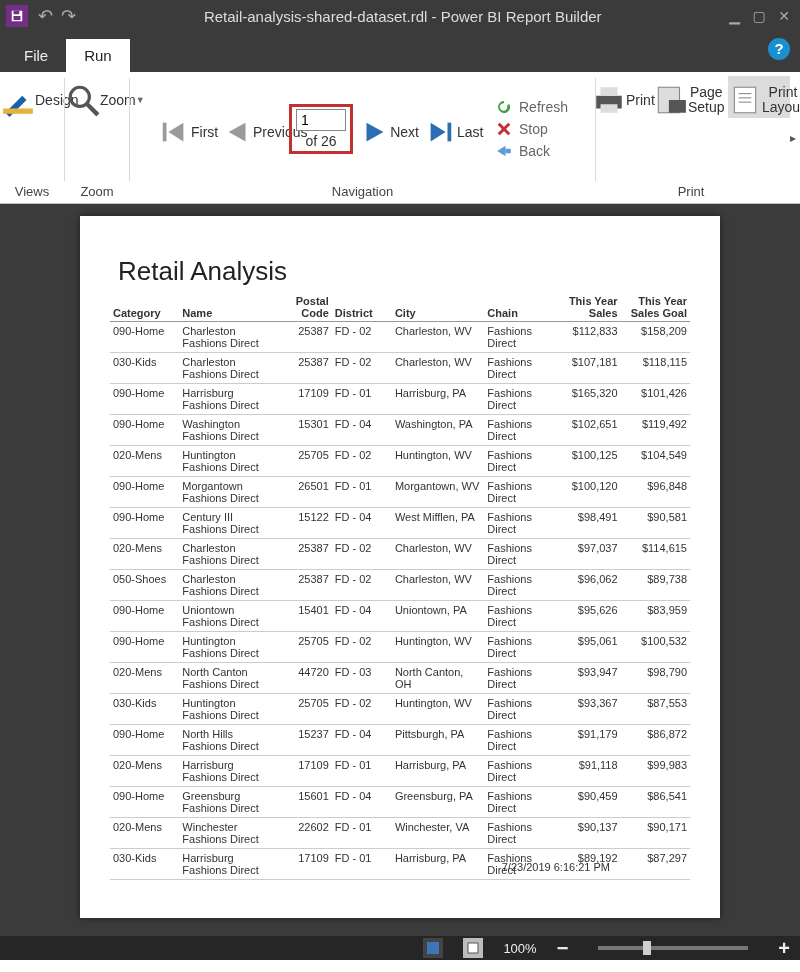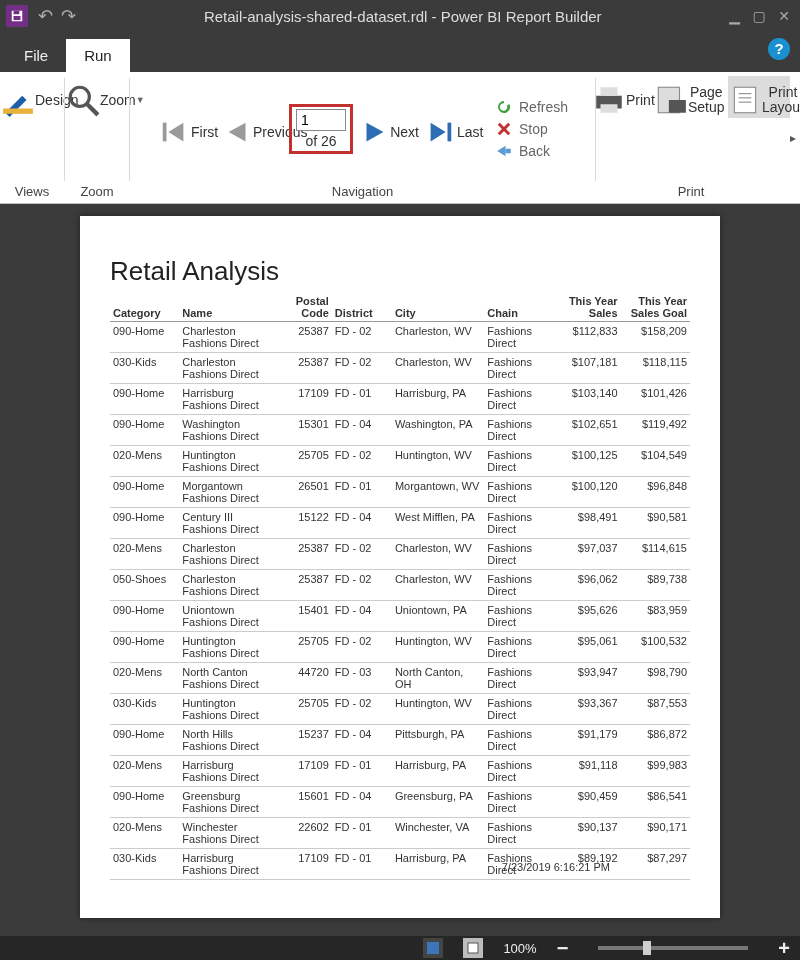--- a/index.html
+++ b/index.html
@@ -31,21 +31,21 @@
   .navarrow { width:34px; height:34px; display:flex; align-items:center; justify-content:center; }
   .navarrow svg { width:30px; height:30px; }
   .actlist { display:flex; flex-direction:column; gap:0px; font-size:14px; color:#666; margin-left:6px; }
   .actlist .row { display:flex; align-items:center; gap:6px; padding:2px 0;}
   .actlist svg { width:18px; height:18px; }
   .printgroup .tools { gap:0; }
   .printlayout { background:#dcdcdc;margin-left:12px; }
   .expander { width:14px; display:flex; align-items:center; justify-content:center; color:#555; font-size:12px; }
   .canvas { background:#3b3b3b; height:732px; display:flex; justify-content:center; padding-top:12px; overflow:hidden;}
   .page { background:#fff; width:640px; height:702px; box-shadow:0 0 6px rgba(0,0,0,.5); padding:40px 30px 10px 30px; position:relative;}
-  .page h1 { font-weight:300; font-size:26px; margin:0 0 6px 0; color:#222; }
+  .page h1 { font-weight:300; font-size:26px; margin:0 0 6px 8px; color:#222; }
   .tbl { width:100%; border-collapse:collapse; font-size:11px; color:#333; table-layout:fixed;}
   .tbl th { text-align:left; font-weight:600; padding:2px 3px; border-bottom:1px solid #999; vertical-align:bottom;}
   .tbl th.num, .tbl td.num { text-align:right; }
   .tbl td { padding:3px 3px; border-bottom:1px solid #ccc; vertical-align:top;}
   .timestamp { text-align:right; font-size:11px; color:#333; position:absolute; bottom:45px; right:110px;margin-top:44px;}
   .statusbar { background:#262626; height:24px; display:flex; align-items:center; justify-content:flex-end; padding:0 10px; color:#eee; font-size:13px; gap:20px;}
   .statusbar .sqbtn { width:20px; height:20px; background:#444; display:flex; align-items:center; justify-content:center;}
   .zoom-slider { width:150px; height:4px; background:#777; position:relative; margin:0 10px;}
   .zoom-slider .thumb { position:absolute; left:45px; top:-5px; width:8px; height:14px; background:#cfcfcf;}
 </style>
@@ -261,21 +261,21 @@
             <td class="num">$107,181</td>
             <td class="num">$118,115</td>
           </tr>
           <tr>
             <td>090-Home</td>
             <td>Harrisburg Fashions Direct</td>
             <td class="num">17109</td>
             <td>FD - 01</td>
             <td>Harrisburg, PA</td>
             <td>Fashions Direct</td>
-            <td class="num">$103,140</td>
+            <td class="num">$165,320</td>
             <td class="num">$101,426</td>
           </tr>
           <tr>
             <td>090-Home</td>
             <td>Washington Fashions Direct</td>
             <td class="num">15301</td>
             <td>FD - 04</td>
             <td>Washington, PA</td>
             <td>Fashions Direct</td>
             <td class="num">$102,651</td>

